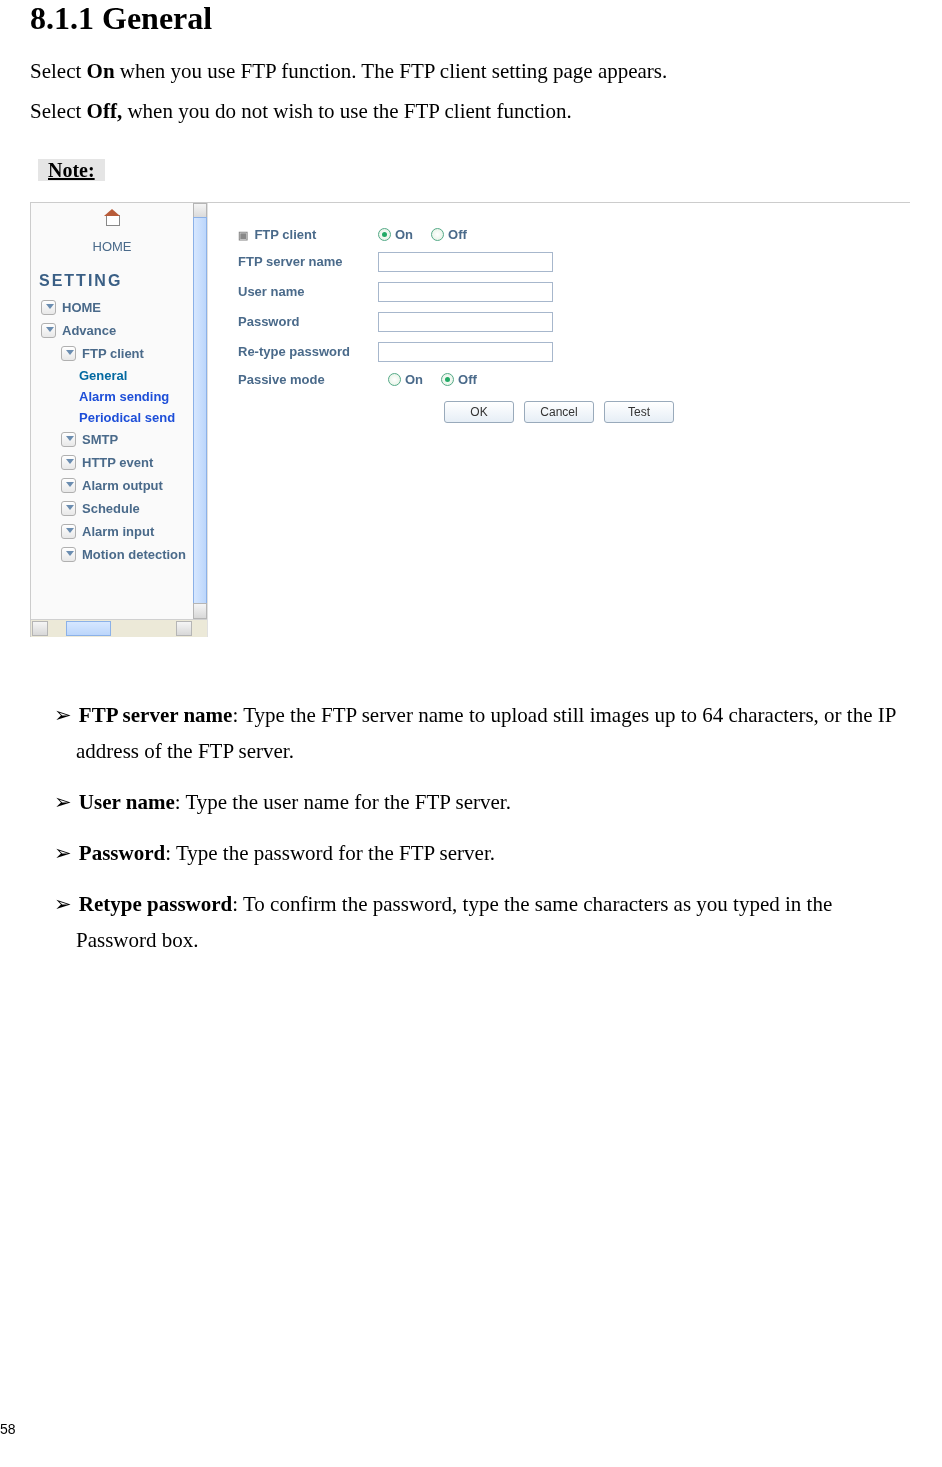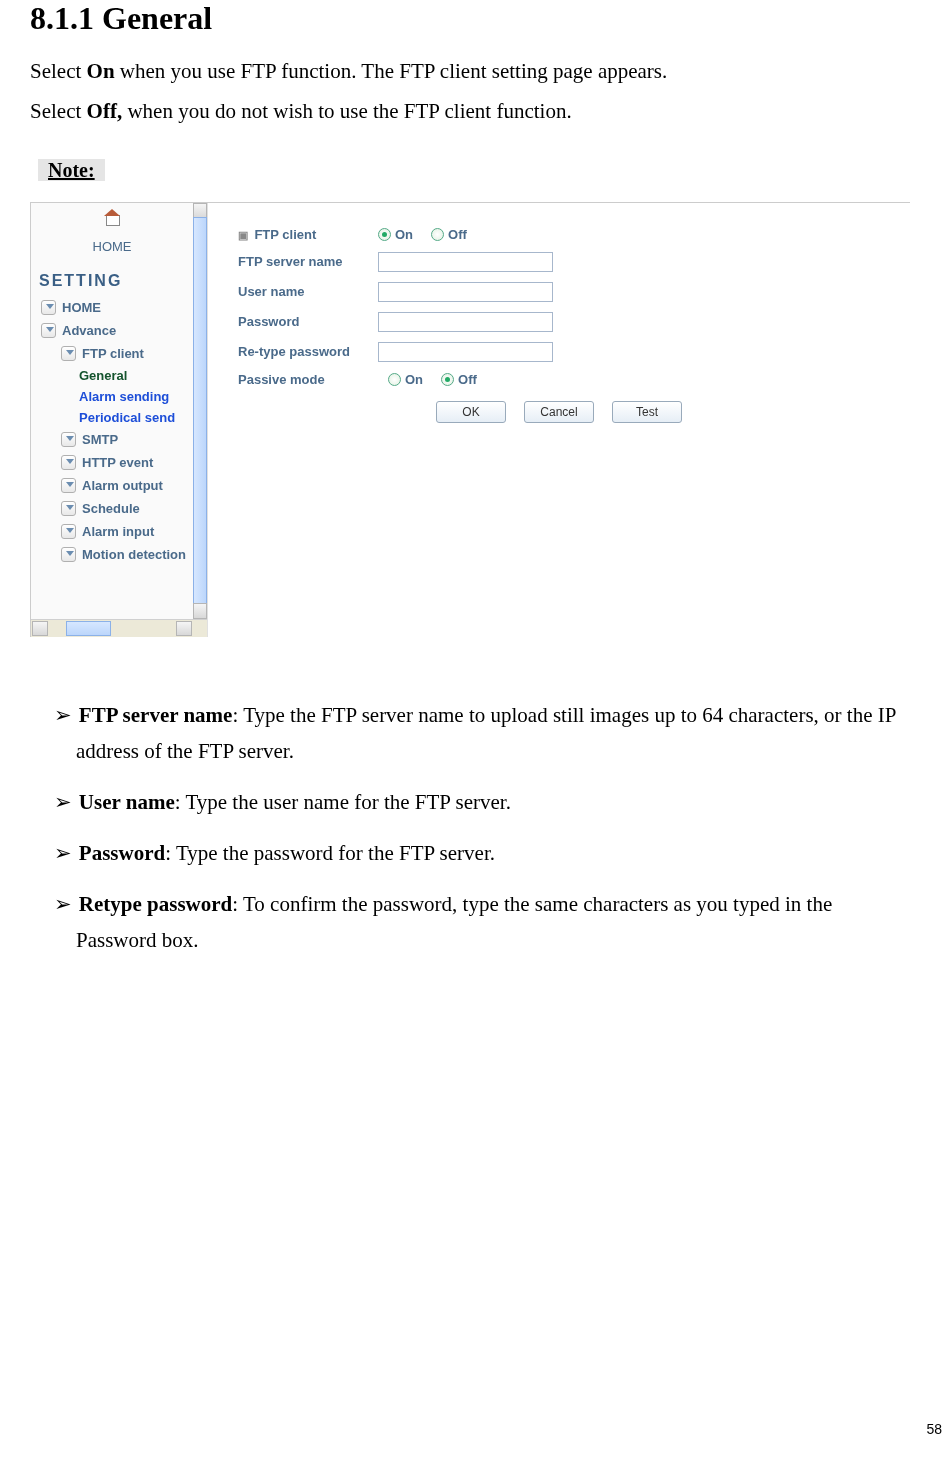--- a/index.html
+++ b/index.html
@@ -142,21 +142,21 @@
       position:relative; flex-shrink:0;
     }
     .chevron::after{
       content:""; position:absolute; left:4px; top:3px;
       border-left:4px solid transparent; border-right:4px solid transparent; border-top:5px solid #6b8db0;
     }
     .tree-sub {
       color:#1d4ed8; font-weight:bold; font-size:13px;
       padding:3px 0 3px 48px;
     }
-    .tree-sub.selected { color:#14532d; }
+    .tree-sub.selected { color:#0369a1; }
     .main {
       flex:1;
       background:#fff;
       padding: 24px 30px;
     }
     .row { display:flex; align-items:center; margin-bottom: 10px; }
     .row-label { color:#4a6a8a; font-weight:bold; width: 140px; font-size:13px; }
     .row-label.first::before {
       content:"▣"; color:#888; margin-right:6px; font-size:11px;
     }
@@ -165,21 +165,21 @@
       background:radial-gradient(#fff,#e0f0e0); margin-right:4px; position:relative;
     }
     .radio.checked::after{
       content:""; position:absolute; left:3px; top:3px; width:5px; height:5px; background:#2a6; border-radius:50%;
     }
     .radio-lbl { color:#4a6a8a; font-weight:bold; margin-right:18px; font-size:13px;}
     .text-input {
       width:175px; height:20px; border:1px solid #a7b7cc; background:#fff;
     }
     .btn-row {
-      display:flex; justify-content:center; gap:18px; margin-top:14px;
+      display:flex; justify-content:center; gap:10px; margin-top:14px;
     }
     .btn {
       width:70px; height:22px; font-size:12px;
       border:1px solid #9ab; border-radius:3px;
       background:linear-gradient(#fff,#e6eef6);
       color:#333;
     }
     
     .fields {
       margin-top: 10px;
@@ -191,21 +191,21 @@
       margin-bottom: 14px;
       text-indent: -22px;
       padding-left: 42px;
     }
     .field-item .arrow { margin-right: 2px; }
     .field-item .fname { font-weight: bold; }
     .page-num {
       position:absolute;
       bottom: 30px;
       left: 0; right: 0;
-      text-align:right;
+      text-align:left;
       font-family: Arial, sans-serif;
       font-size: 14px;
     }
   </style>
 </head>
 <body>
 
 <h2>8.1.1 General</h2>
 
 <div class="intro">

